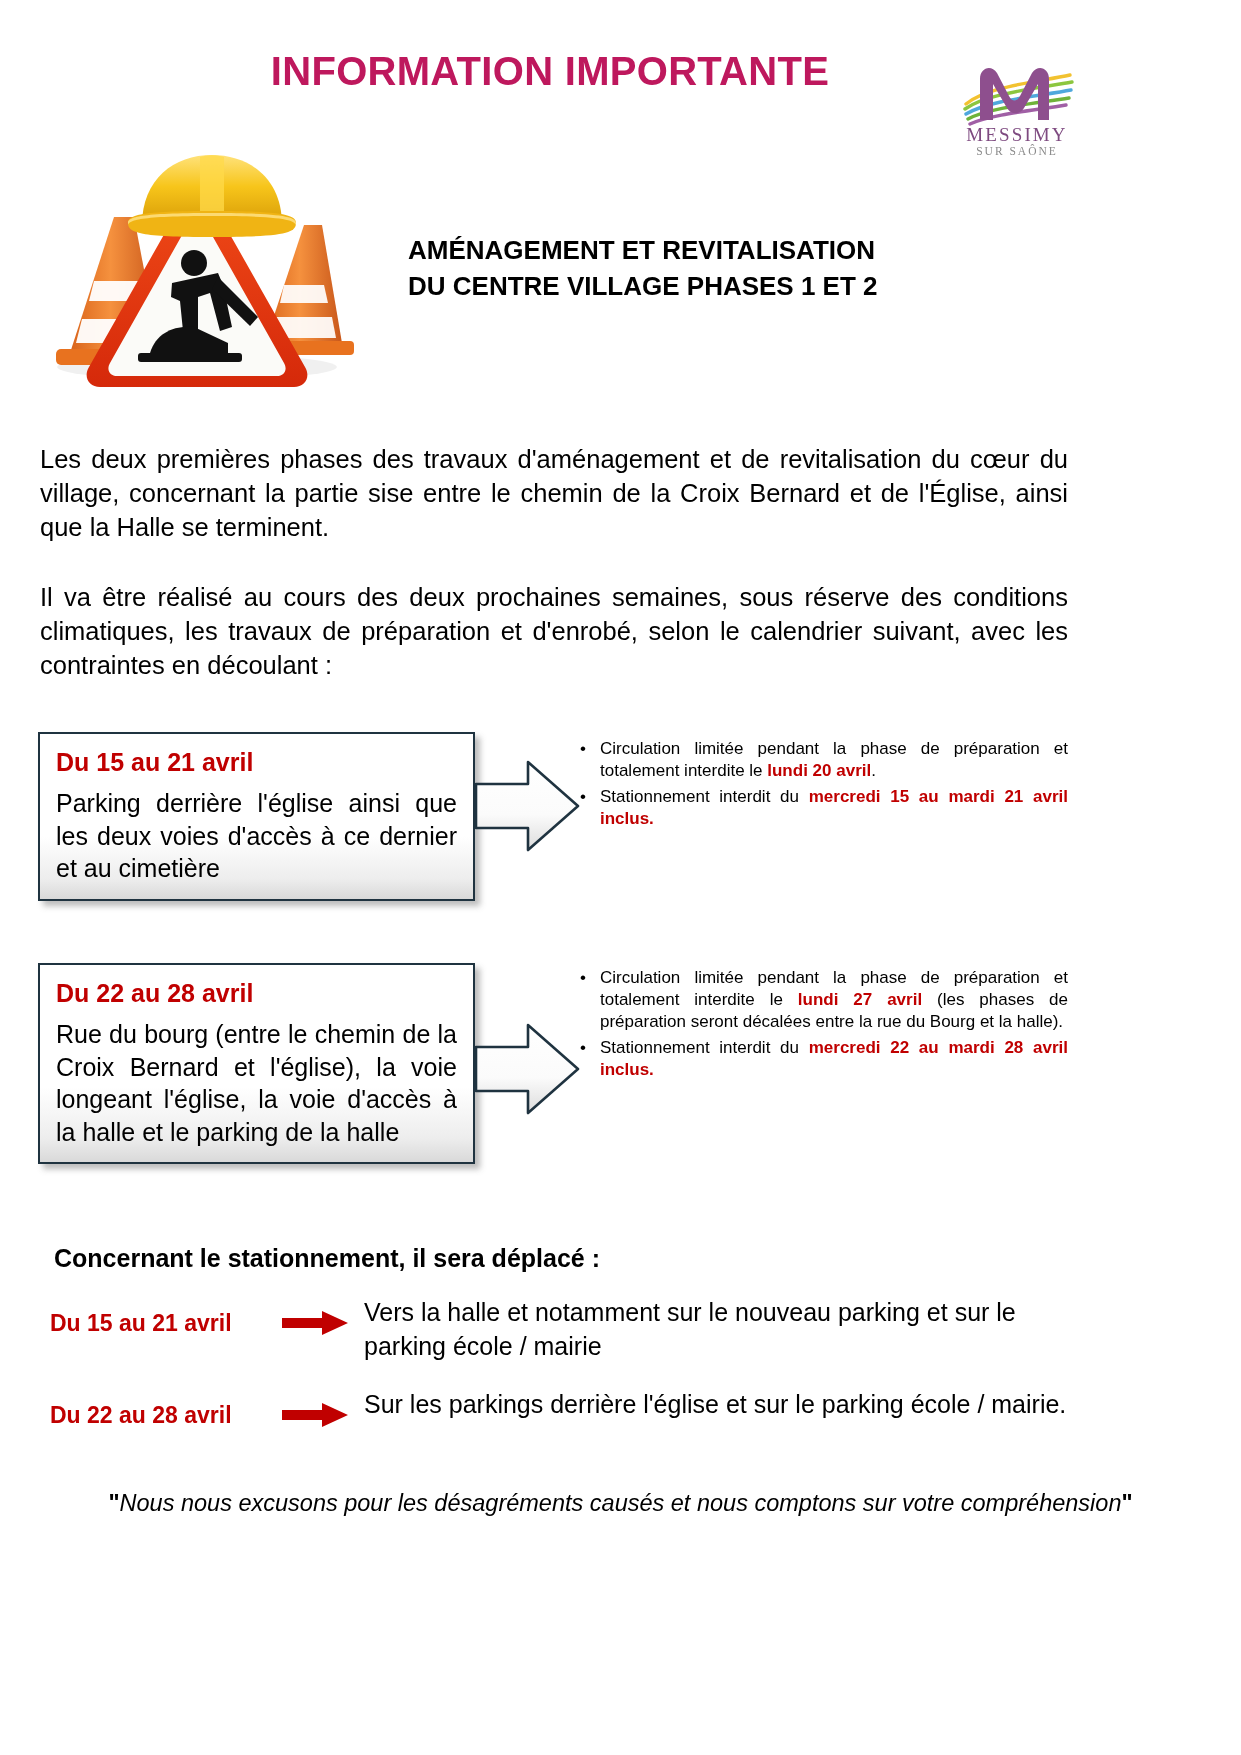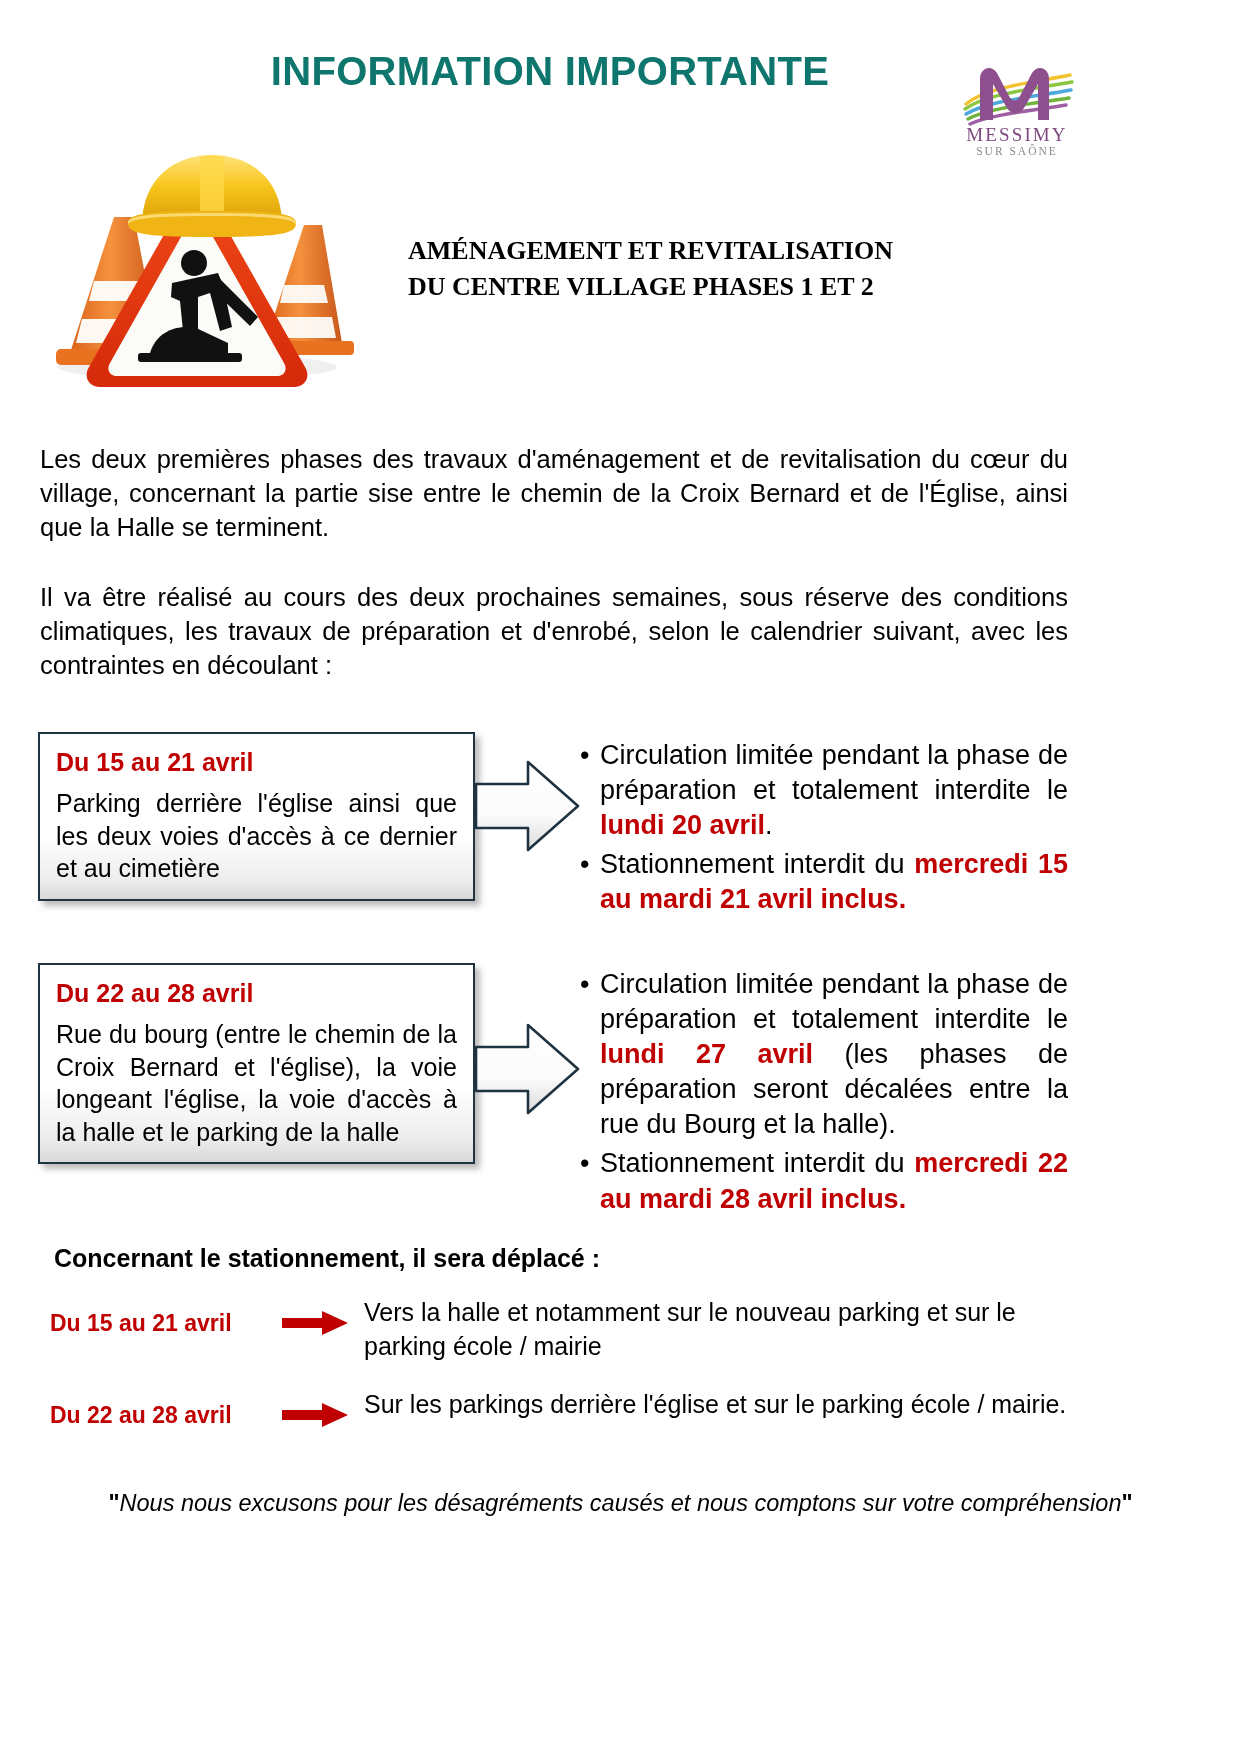--- a/index.html
+++ b/index.html
@@ -20,21 +20,21 @@
   .header {
     position: relative;
     height: 175px;
   }
   .header-title {
     position: absolute;
     left: 150px;
     top: 48px;
     width: 800px;
     text-align: center;
-    color: #0f766e;
+    color: #be185d;
     font-weight: bold;
     line-height: 1.18;
   }
   .header-title .line1 {
     display: block;
     font-size: 40px;
     letter-spacing: 0.3px;
   }
   .header-title .line2 {
     display: block;
@@ -66,21 +66,21 @@
   .subject {
     position: absolute;
     left: 408px;
     top: 233px;
     width: 640px;
     font-size: 26px;
     font-weight: bold;
     line-height: 1.38;
     letter-spacing: 0px;
   }
-  .subject div { white-space: nowrap; font-family: Liberation Serif, serif; }
+  .subject div { white-space: nowrap; }
 
   
   .para {
     position: absolute;
     left: 40px;
     width: 1028px;
     font-size: 25.5px;
     line-height: 1.33;
     text-align: justify;
   }
@@ -123,21 +123,21 @@
     left: 472px;
     width: 112px;
     height: 112px;
   }
   .phase-arrow svg { display:block; }
 
   .phase-bullets {
     position: absolute;
     left: 578px;
     width: 490px;
-    font-size: 27px;
+    font-size: 17px;
     line-height: 1.3;
   }
   .bullet {
     position: relative;
     padding-left: 22px;
     text-align: justify;
     margin-bottom: 4px;
   }
   .bullet::before {
     content: "•";

